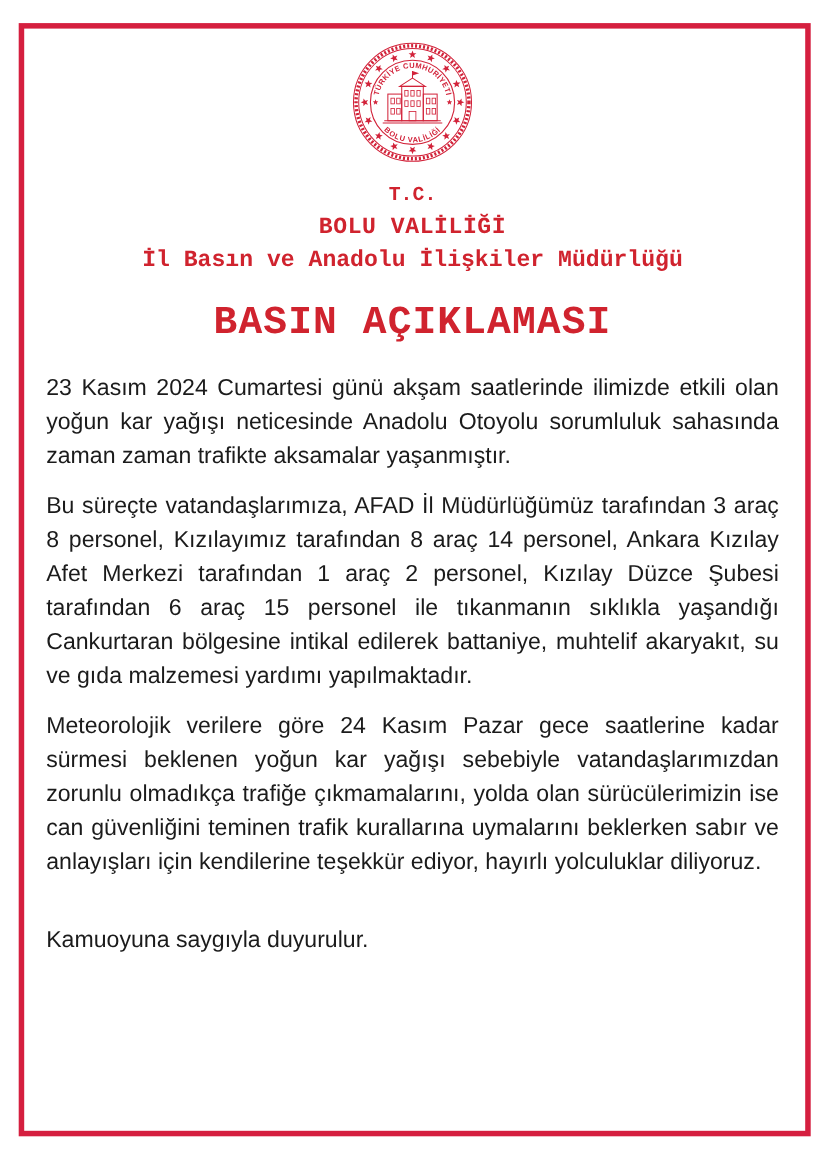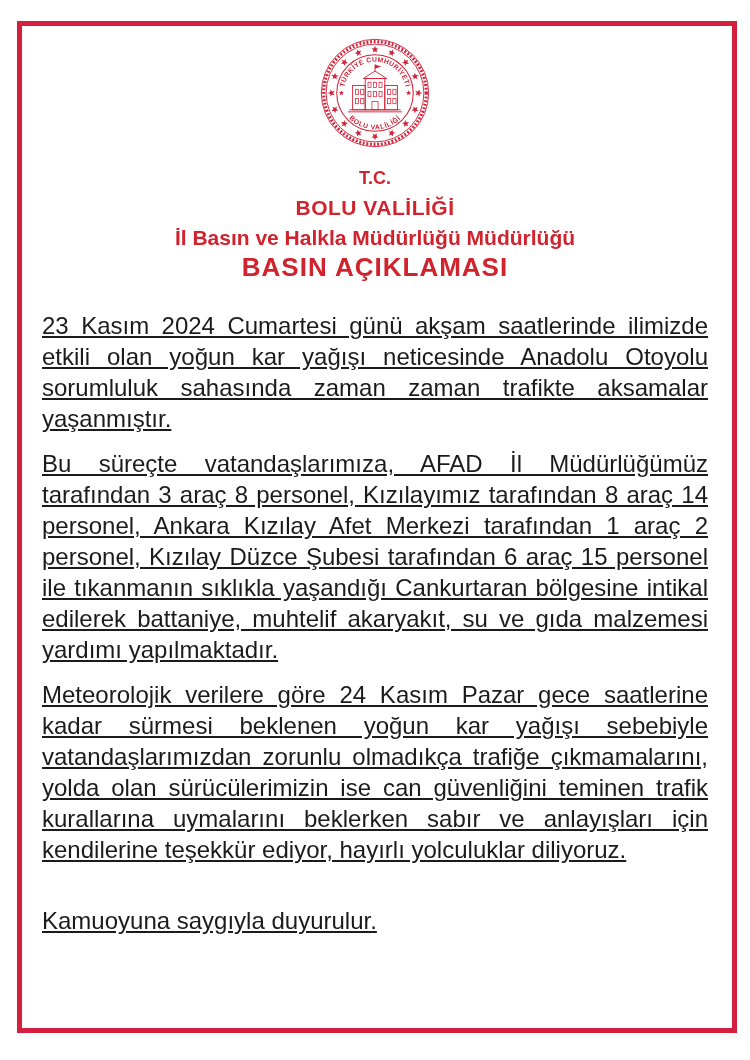--- a/index.html
+++ b/index.html
@@ -24,38 +24,37 @@
     flex-direction: column;
     align-items: center;
   }
   .seal {
     margin-top: 37px;
     width: 112px;
     height: 112px;
     flex: 0 0 auto;
   }
   .hdr {
-    font-family: Liberation Sans, sans-serif;
+    font-family: Liberation Mono, monospace;
     font-weight: bold;
     color: #d0232e;
     text-align: center;
     white-space: nowrap;
   }
   .hdr-tc       { margin-top: 18px; font-size: 18px; line-height: 22px; }
   .hdr-valilik  { margin-top: 6px;  font-size: 21px; line-height: 25px; letter-spacing: 0.5px; }
   .hdr-mudurluk { margin-top: 5px;  font-size: 21px; line-height: 26px; }
-  .hdr-title    { font-size: 26px; line-height: 32px; letter-spacing: 1px; }
+  .hdr-title    { margin-top: 27px; font-size: 36px; line-height: 32px; letter-spacing: 1px; }
   .body-text {
     margin-top: 27px;
     width: 666px;
     color: #1b1b1b;
-    font-size: 24px;
+    font-size: 21px;
     line-height: 31px;
     text-align: justify;
-    text-decoration: underline;
   }
   .body-text p { margin: 0 0 14px 0; }
   .body-text p:last-child { margin-bottom: 0; margin-top: 40px; }
 </style>
 </head>
 <body>
 
 <div class="border-frame"></div>
 
 <div class="content">
@@ -120,21 +119,21 @@
         <rect x="44.6" y="66" width="3.4" height="5.5"></rect>
         <rect x="73.5" y="66" width="3.4" height="5.5"></rect>
         <rect x="79.1" y="66" width="3.4" height="5.5"></rect>
         <rect x="56.7" y="69" width="6.6" height="9"></rect>
       </g>
     </g>
   </svg>
 
   <div class="hdr hdr-tc">T.C.</div>
   <div class="hdr hdr-valilik">BOLU VALİLİĞİ</div>
-  <div class="hdr hdr-mudurluk">İl Basın ve Halkla Müdürlüğü Müdürlüğü</div>
+  <div class="hdr hdr-mudurluk">İl Basın ve Anadolu İlişkiler Müdürlüğü</div>
   <div class="hdr hdr-title">BASIN AÇIKLAMASI</div>
 
   <div class="body-text">
     <p>23 Kasım 2024 Cumartesi günü akşam saatlerinde ilimizde etkili olan yoğun kar yağışı neticesinde Anadolu Otoyolu sorumluluk sahasında zaman zaman trafikte aksamalar yaşanmıştır.</p>
     <p>Bu süreçte vatandaşlarımıza, AFAD İl Müdürlüğümüz tarafından 3 araç 8 personel, Kızılayımız tarafından 8 araç 14 personel, Ankara Kızılay Afet Merkezi tarafından 1 araç 2 personel, Kızılay Düzce Şubesi tarafından 6 araç 15 personel ile tıkanmanın sıklıkla yaşandığı Cankurtaran bölgesine intikal edilerek battaniye, muhtelif akaryakıt, su ve gıda malzemesi yardımı yapılmaktadır.</p>
     <p>Meteorolojik verilere göre 24 Kasım Pazar gece saatlerine kadar sürmesi beklenen yoğun kar yağışı sebebiyle vatandaşlarımızdan zorunlu olmadıkça trafiğe çıkmamalarını, yolda olan sürücülerimizin ise can güvenliğini teminen trafik kurallarına uymalarını beklerken sabır ve anlayışları için kendilerine teşekkür ediyor, hayırlı yolculuklar diliyoruz.</p>
     <p>Kamuoyuna saygıyla duyurulur.</p>
   </div>
 
 </div>

